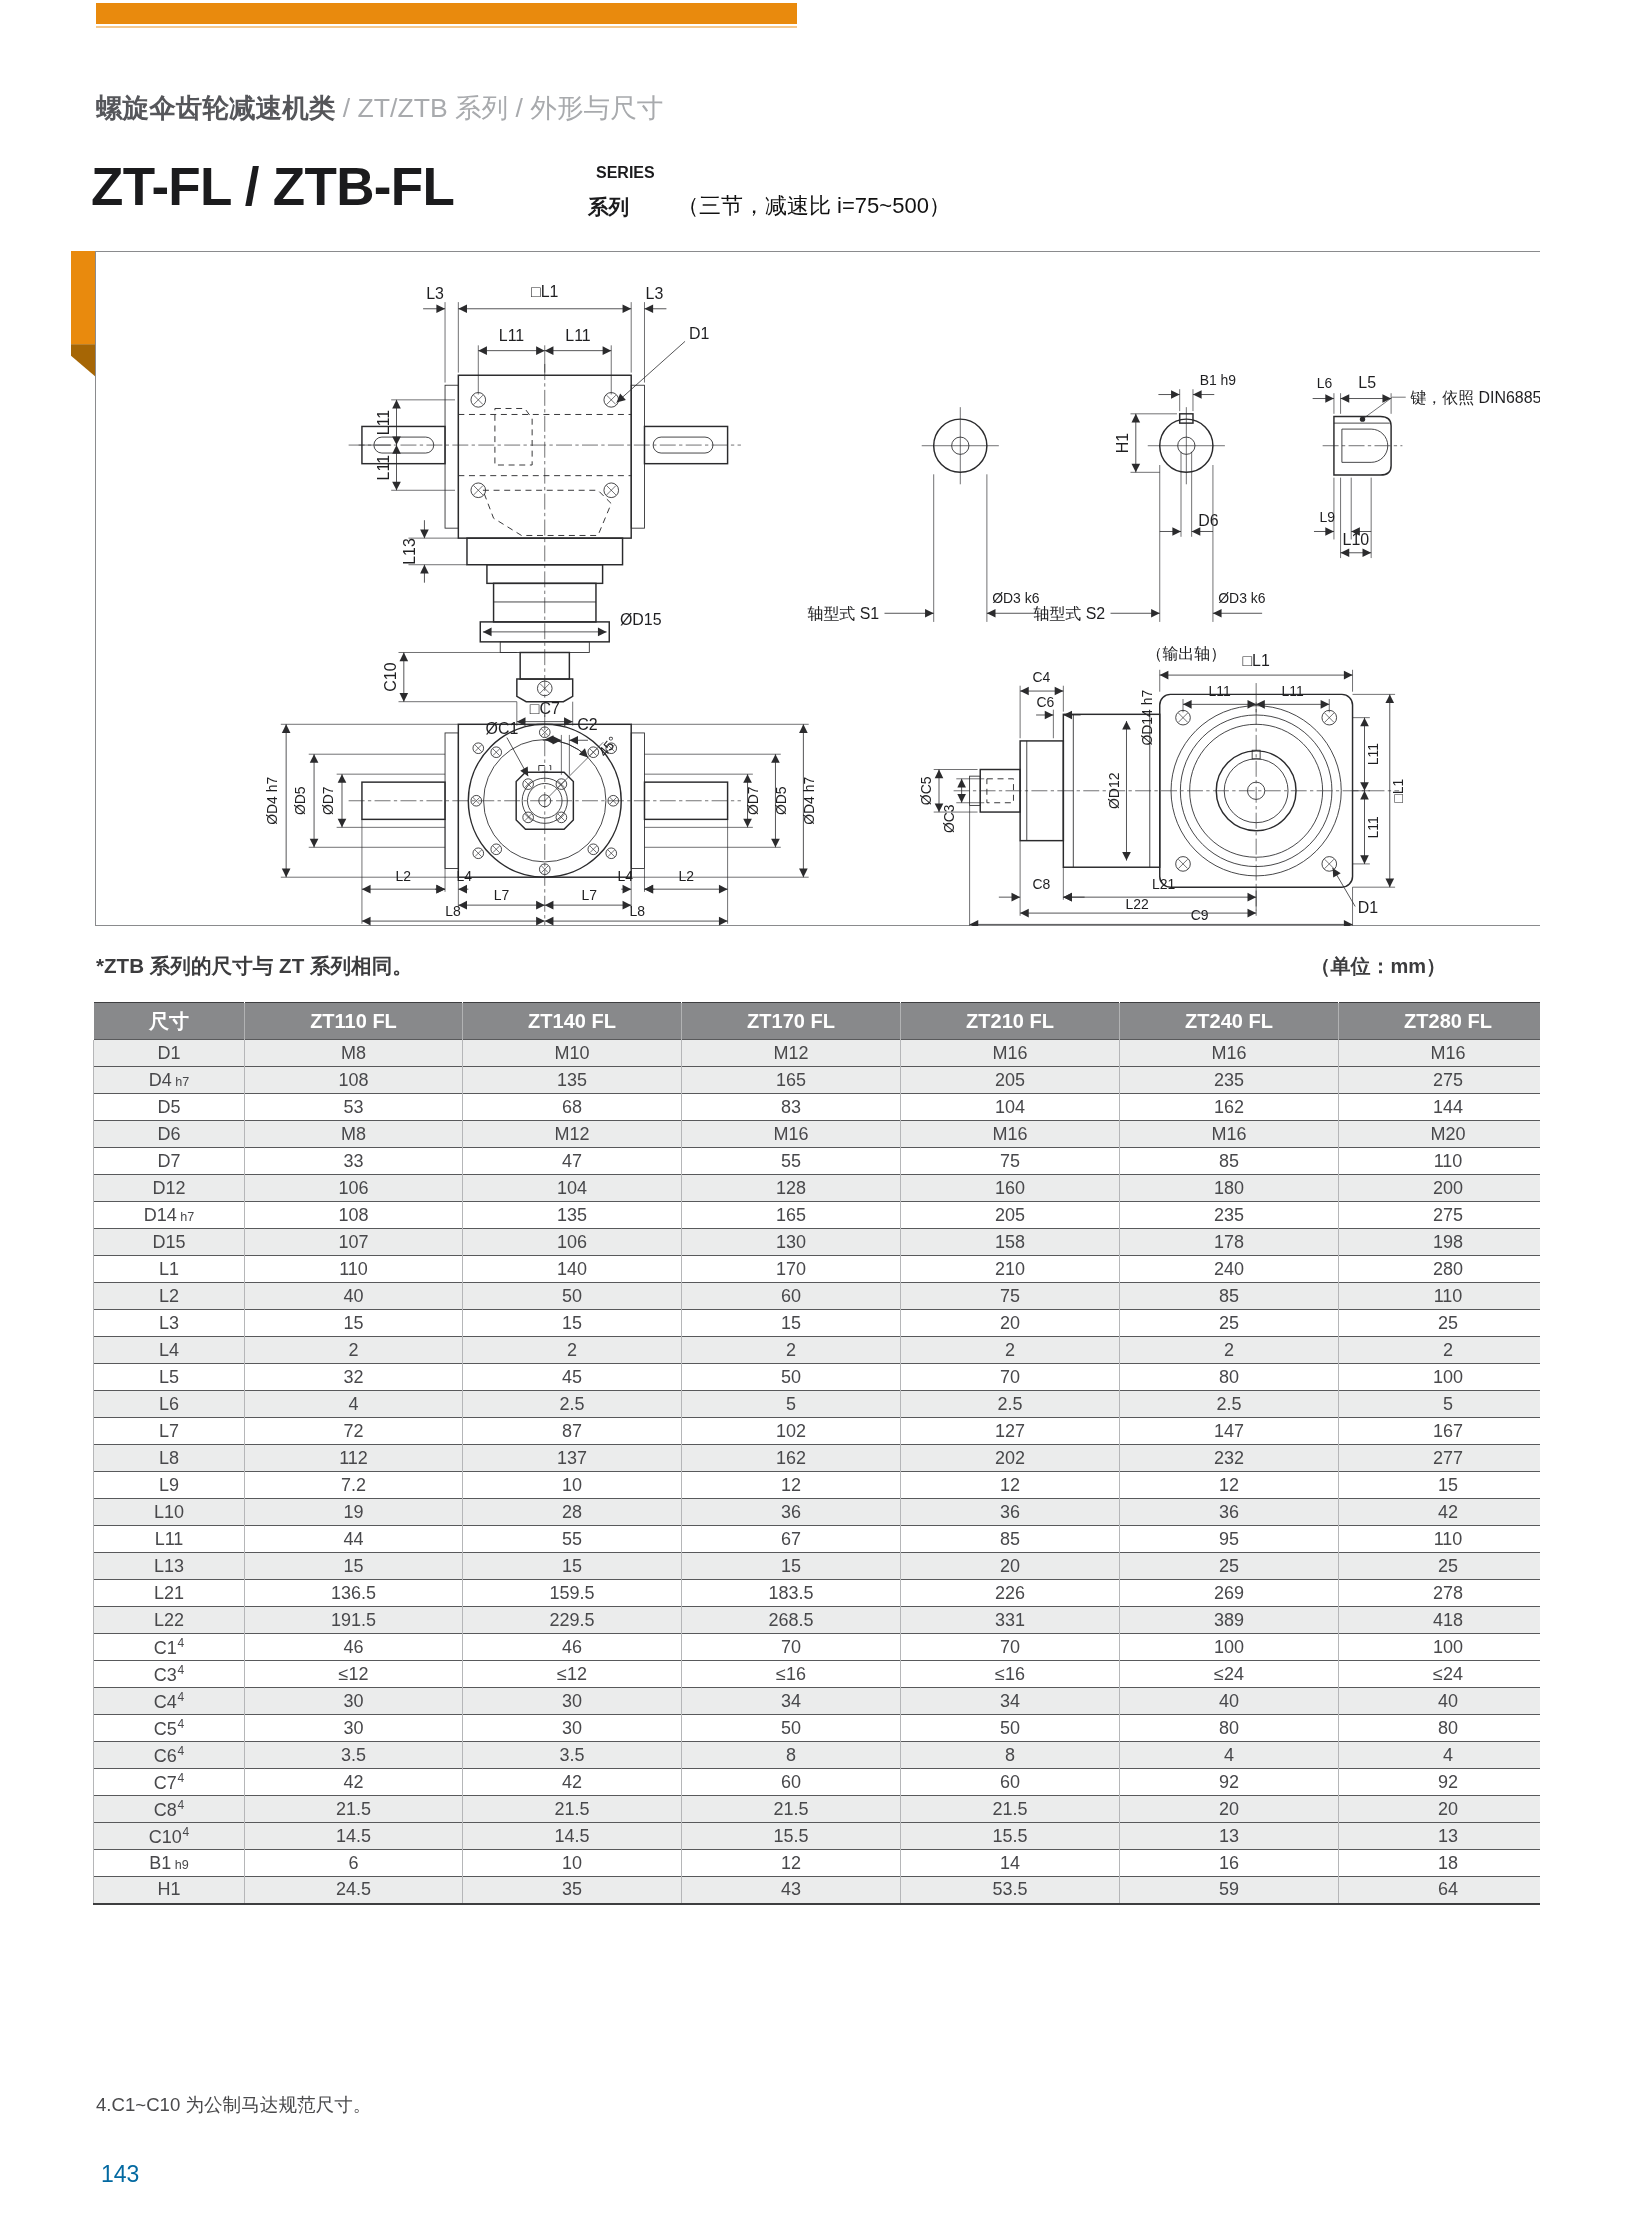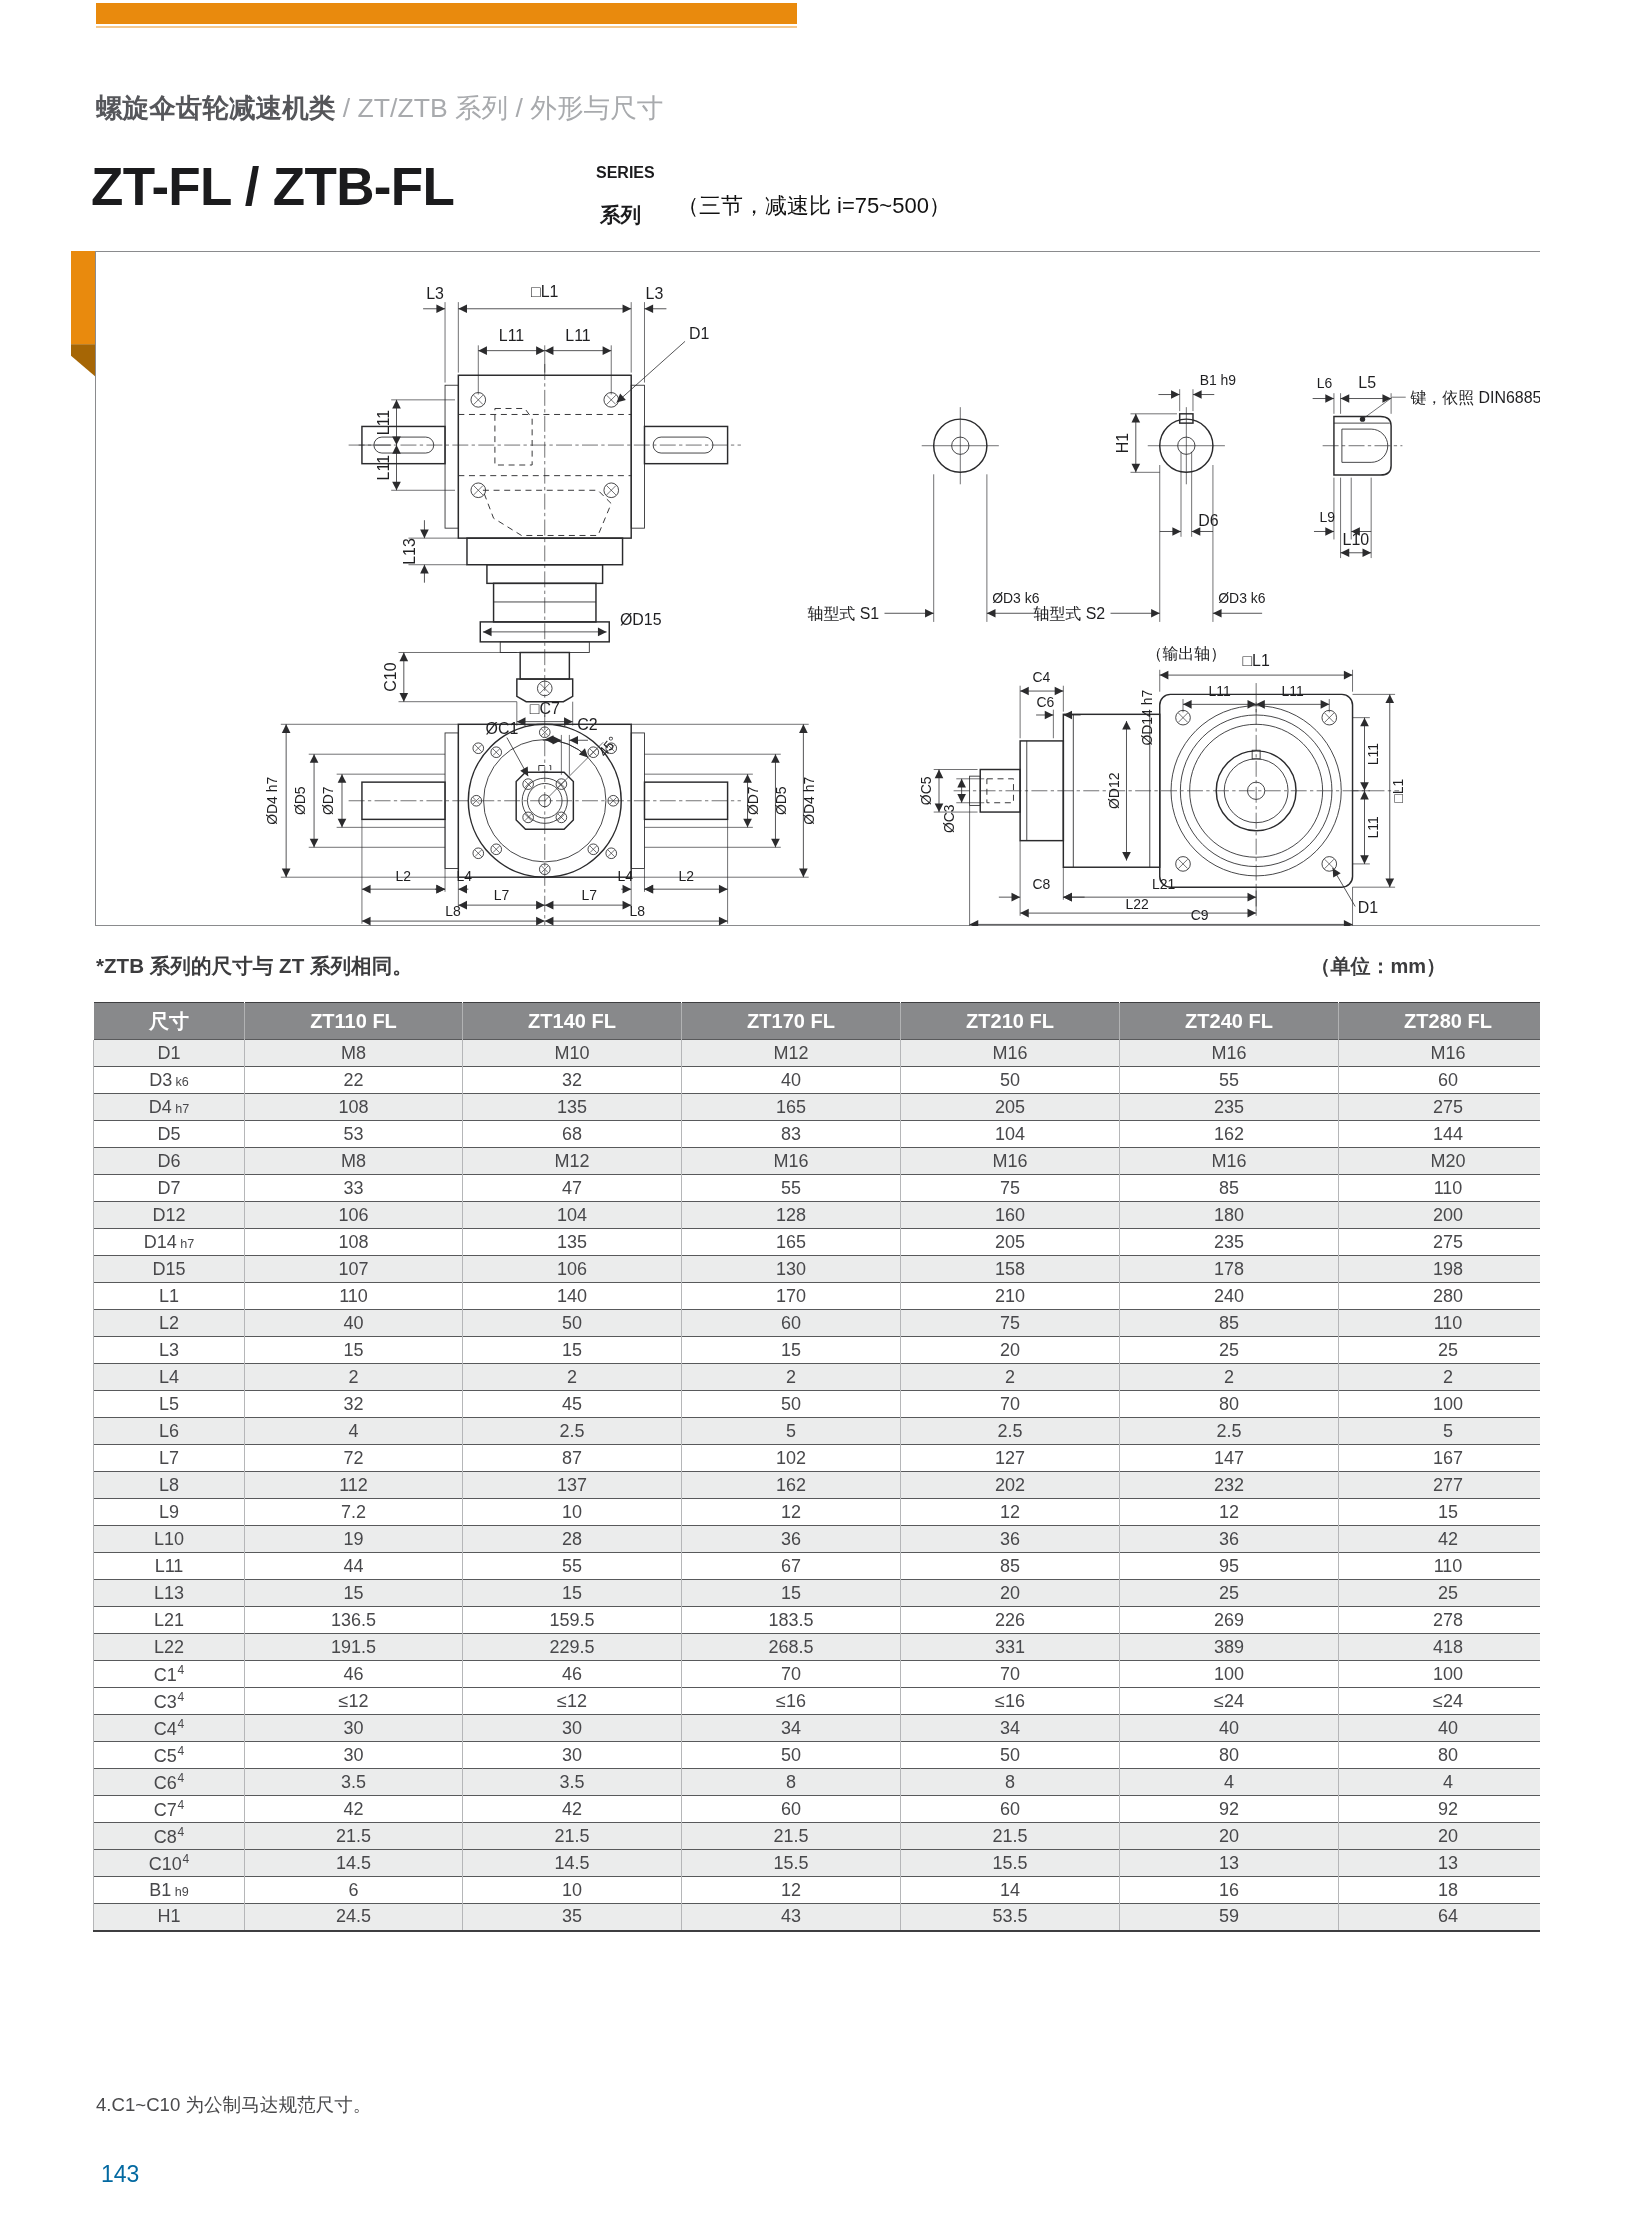--- a/index.html
+++ b/index.html
@@ -12,21 +12,21 @@
   .topbar-sub { left:96px; top:26px; width:701px; height:2px; background:#F5C88C; }
 
   
   .breadcrumb { left:96px; top:90px; font-size:26.6px; white-space:nowrap; }
   .breadcrumb .b1 { font-weight:bold; color:#55565A; }
   .breadcrumb .b2 { color:#A8AAAD; }
 
   
   .bigtitle { left:91px; top:156px; font-size:53px; font-weight:bold; color:#1B1B1D; letter-spacing:-0.7px; white-space:nowrap; }
   .series-en { left:596px; top:164px; font-size:16px; font-weight:bold; color:#1B1B1D; }
-  .series-cn { left:600px; top:193px; font-size:20.6px; font-weight:bold; color:#1B1B1D;margin-top:8px; }
+  .series-cn { left:588px; top:193px; font-size:20.6px; font-weight:bold; color:#1B1B1D; }
   .subtitle  { left:677px; top:191px; font-size:22px; color:#111; white-space:nowrap; }
 
   
   .frame { left:95px; top:251px; width:1455px; height:675px; border:1.3px solid #8A8B8D; background:#fff; }
   .ribbon { left:71px; top:251px; }
 
   
   .note-star { left:96px; top:952px; font-size:20.6px; font-weight:bold; color:#3C3C3E; white-space:nowrap; }
   .note-unit { right:94px; top:953px; font-size:20px; font-weight:bold; color:#3C3C3E; white-space:nowrap; }
 
@@ -474,29 +474,20 @@
     <tbody>
         <tr class="alt">
           <td class="rowlabel"><span>D1</span></td>
           <td>M8</td>
           <td>M10</td>
           <td>M12</td>
           <td>M16</td>
           <td>M16</td>
           <td>M16</td>
         </tr>
-        <tr>
-          <td class="rowlabel"><span>D3</span><span class="subq">k6</span></td>
-          <td>22</td>
-          <td>32</td>
-          <td>40</td>
-          <td>50</td>
-          <td>55</td>
-          <td>60</td>
-        </tr>
         <tr class="alt">
           <td class="rowlabel"><span>D4</span><span class="subq">h7</span></td>
           <td>108</td>
           <td>135</td>
           <td>165</td>
           <td>205</td>
           <td>235</td>
           <td>275</td>
         </tr>
         <tr>

